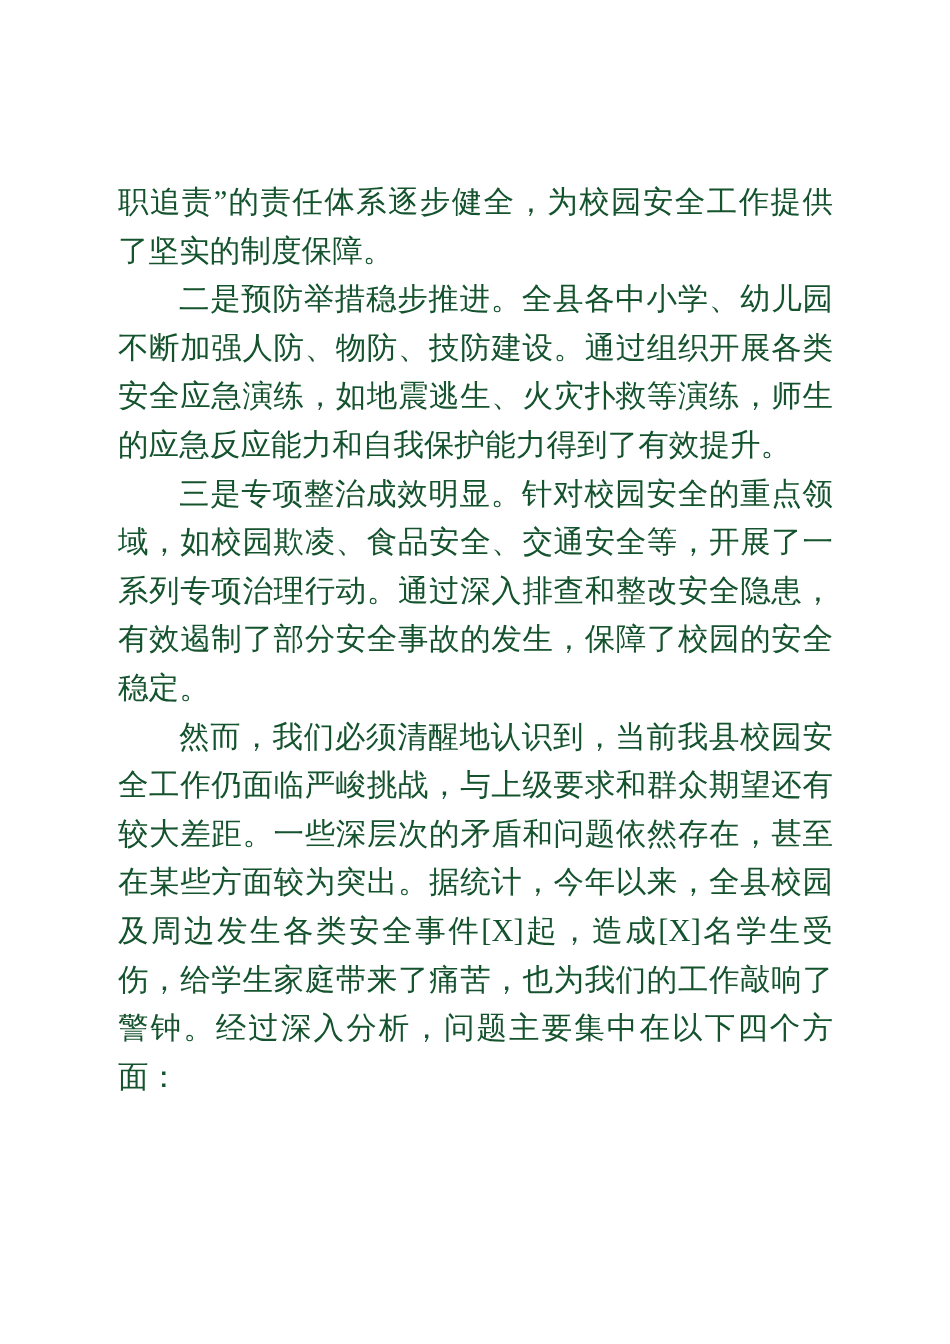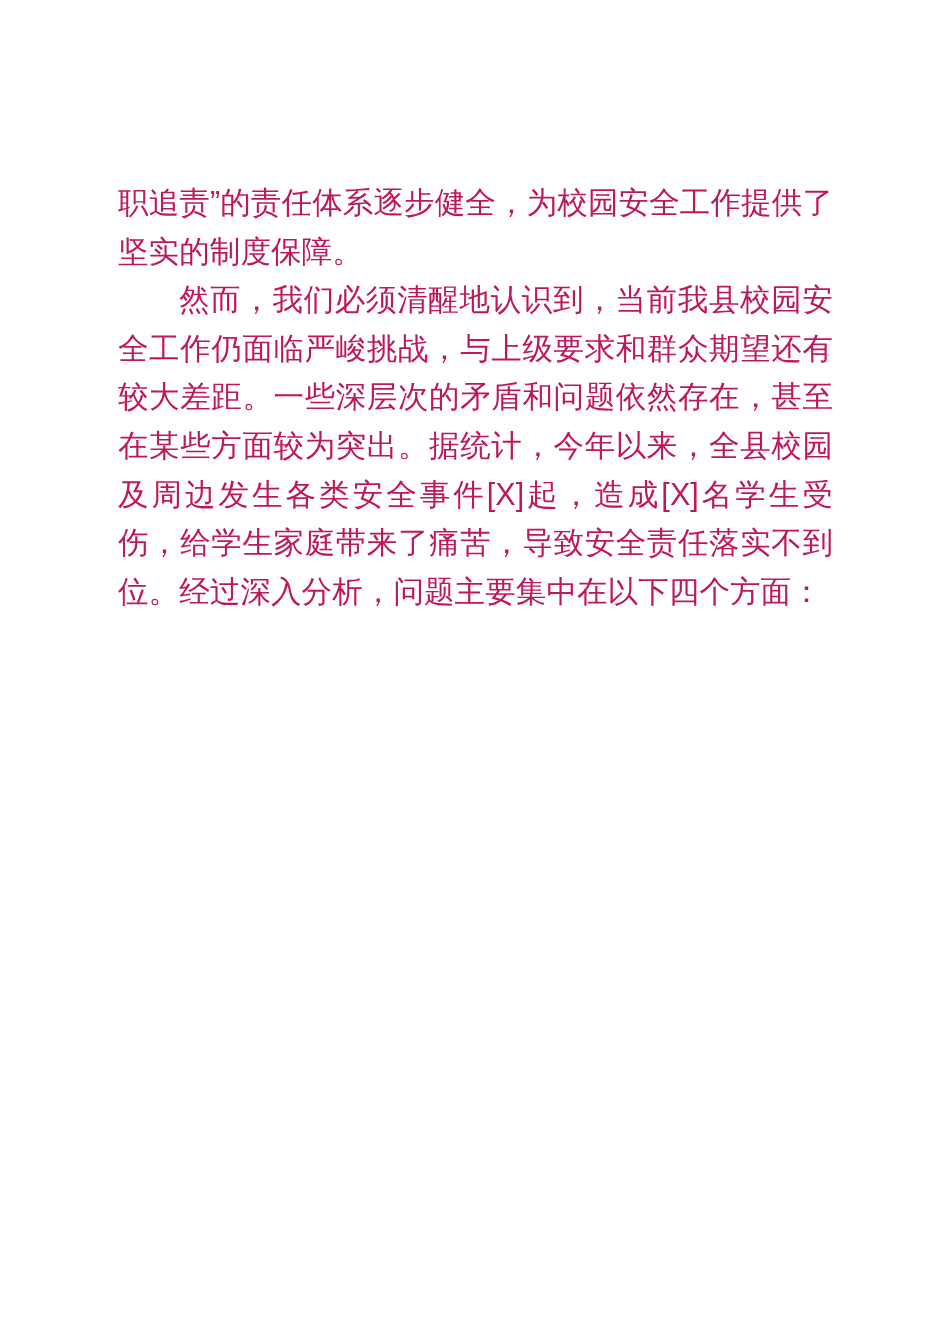--- a/index.html
+++ b/index.html
@@ -19,24 +19,24 @@
 
   .doc-body {
     position: absolute;
     left: 118px;
     top: 178px;
     width: 715px;
   }
 
   .para {
     margin: 0;
-    font-family: Liberation Sans, sans-serif;
+    font-family: Liberation Serif, serif;
     font-size: 30.5px;
     line-height: 48.6px;
-    color: #be185d;
+    color: #14532d;
     text-align: justify;
     text-justify: inter-character;
     letter-spacing: 0.1px;
     font-weight: 400;
     word-break: break-all;
     overflow-wrap: break-word;
     -webkit-font-smoothing: antialiased;
   }
 
   .para.indent {
@@ -48,19 +48,21 @@
   }
 </style>
 </head>
 <body>
 
 <div class="page">
   <div class="doc-body">
 
     <p class="para cont">职追责”的责任体系逐步健全，为校园安全工作提供了坚实的制度保障。</p>
 
+    <p class="para indent">二是预防举措稳步推进。全县各中小学、幼儿园不断加强人防、物防、技防建设。通过组织开展各类安全应急演练，如地震逃生、火灾扑救等演练，师生的应急反应能力和自我保护能力得到了有效提升。</p>
 
+    <p class="para indent">三是专项整治成效明显。针对校园安全的重点领域，如校园欺凌、食品安全、交通安全等，开展了一系列专项治理行动。通过深入排查和整改安全隐患，有效遏制了部分安全事故的发生，保障了校园的安全稳定。</p>
 
-    <p class="para indent">然而，我们必须清醒地认识到，当前我县校园安全工作仍面临严峻挑战，与上级要求和群众期望还有较大差距。一些深层次的矛盾和问题依然存在，甚至在某些方面较为突出。据统计，今年以来，全县校园及周边发生各类安全事件[X]起，造成[X]名学生受伤，给学生家庭带来了痛苦，导致安全责任落实不到位。经过深入分析，问题主要集中在以下四个方面：</p>
+    <p class="para indent">然而，我们必须清醒地认识到，当前我县校园安全工作仍面临严峻挑战，与上级要求和群众期望还有较大差距。一些深层次的矛盾和问题依然存在，甚至在某些方面较为突出。据统计，今年以来，全县校园及周边发生各类安全事件[X]起，造成[X]名学生受伤，给学生家庭带来了痛苦，也为我们的工作敲响了警钟。经过深入分析，问题主要集中在以下四个方面：</p>
 
 
   </div>
 </div>
 
 </body></html>

